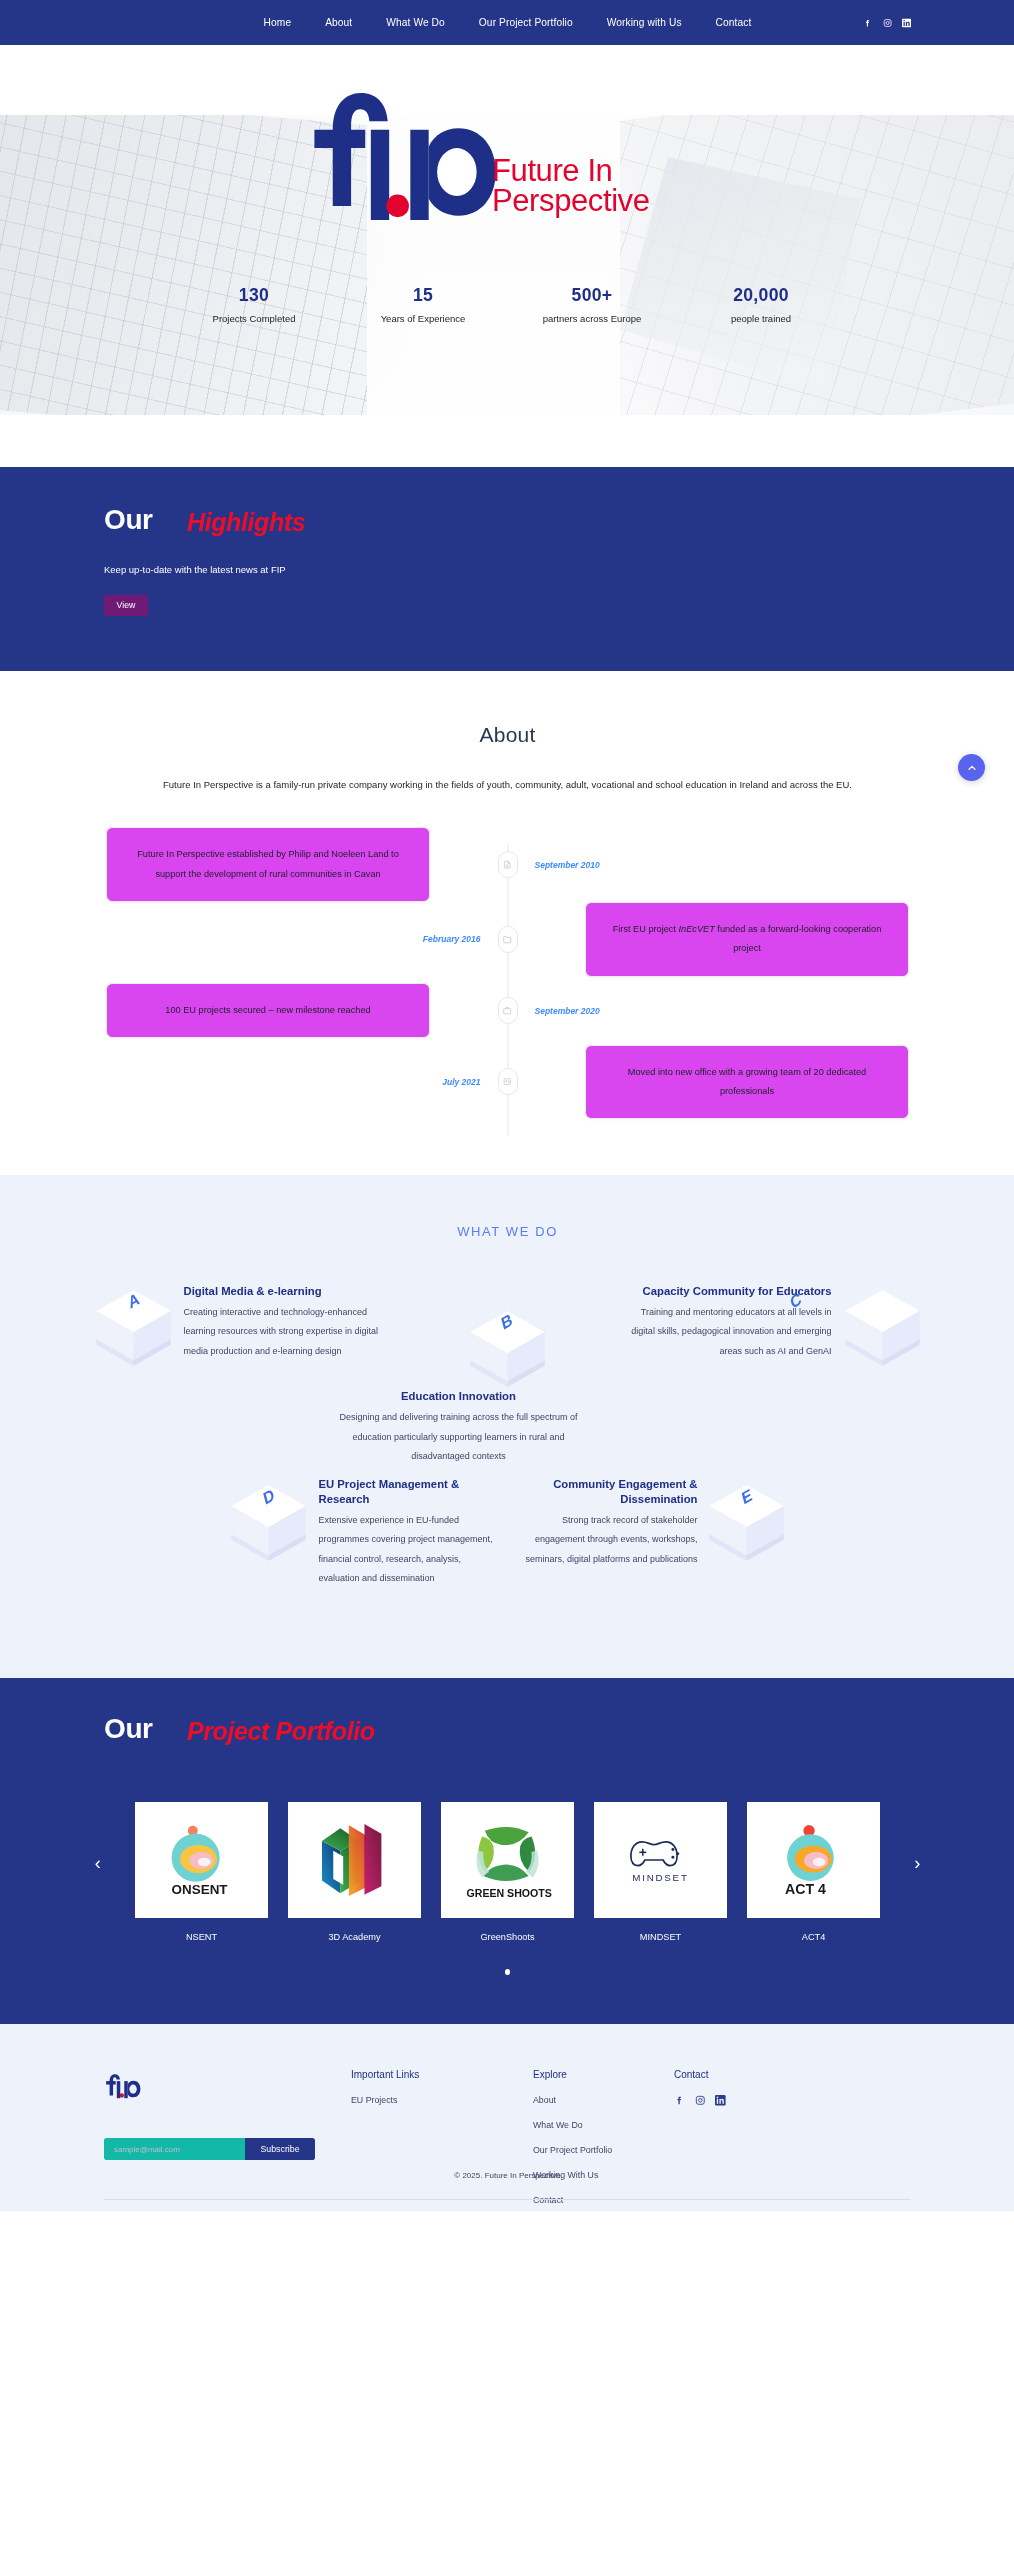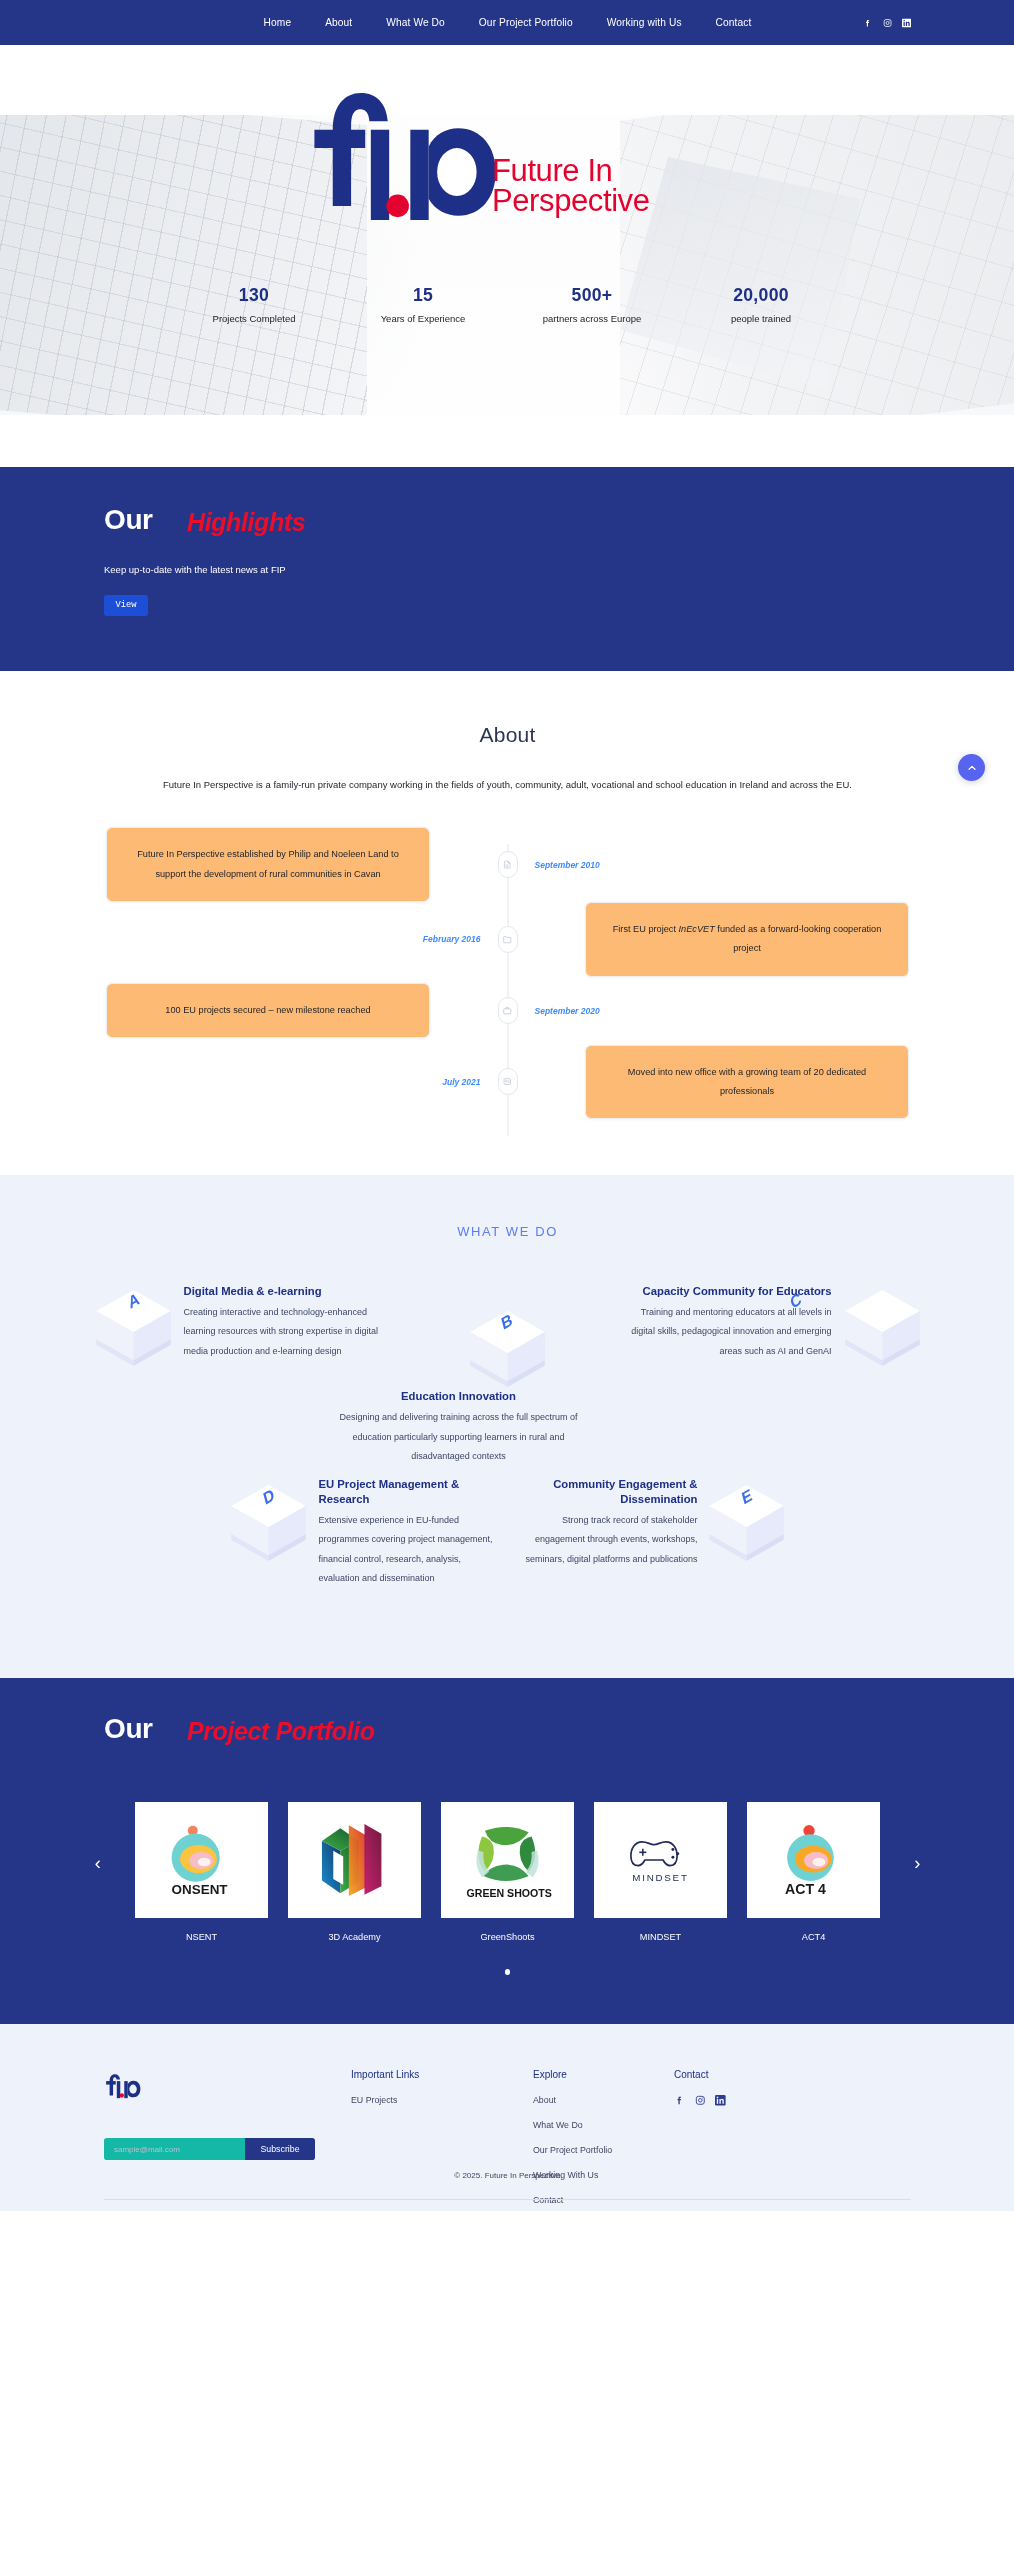--- a/index.html
+++ b/index.html
@@ -88,23 +88,23 @@
   .fancy-our{
     color:#ffffff; font-size:28px; font-weight:800; letter-spacing:-0.4px;
     position:absolute; left:0; top:0; z-index:2;
   }
   .fancy-red{
     color:#ec0e28; font-size:25px; font-weight:800; font-style:italic;
     position:absolute; top:4.2px; z-index:1; letter-spacing:-0.4px;
   }
   .hl-sub{ color:#ffffff; font-size:9.5px; margin-top:15.5px; }
   .hl-btn{
-    margin-top:20px; width:44px; height:21px; background:#1d4ed8;
+    margin-top:20px; width:44px; height:21px; background:#701a75;
     border:none; border-radius:2.8px; color:#ffffff; font-size:8.8px;
-    font-family:Liberation Mono, monospace; cursor:pointer;
+    font-family:Liberation Sans, sans-serif; cursor:pointer;
   }
 
   
   .about{ background:#ffffff; padding:52px 0 0; position:relative; }
   .about-title{
     text-align:center; color:#2b3652; font-size:21px; font-weight:400;
     letter-spacing:0.2px;
   }
   .about-text{
     margin:28px auto 0; width:775px; text-align:center;
@@ -118,21 +118,21 @@
   }
 
   
   .timeline{ position:relative; margin:32px auto 0; width:803px; padding-bottom:56px; }
   .tl-line{
     position:absolute; left:50%; top:17px; bottom:39px; width:0.7px;
     background:#e2e6ec; transform:translateX(-0.4px);
   }
   .tl-row{ position:relative; display:flex; align-items:center; min-height:68px; }
   .tl-card{
-    background:#fdba74; border:0.7px solid #eceef2; border-radius:6.3px;
+    background:#d946ef; border:0.7px solid #eceef2; border-radius:6.3px;
     box-shadow:0 0.7px 2.8px rgba(30,40,80,.05);
     padding:17px 21px; text-align:center;
     color:#1d2027; font-size:9.2px; line-height:2.1; width:324px;
   }
   .tl-card em{ font-style:italic; }
   .tl-date{ color:#3d8bfd; font-size:8.5px; font-weight:600; white-space:nowrap;font-style:italic; }
   .tl-icon{
     position:absolute; left:50%; transform:translateX(-50%);
     width:20px; height:27px; border-radius:10px;
     border:0.7px solid #e4e8ee; background:#ffffff;

